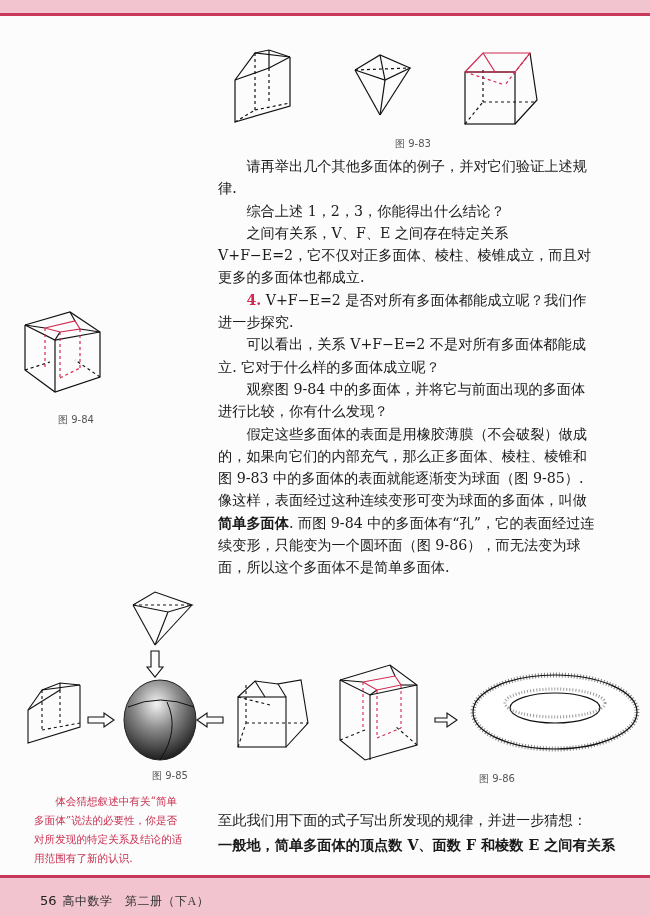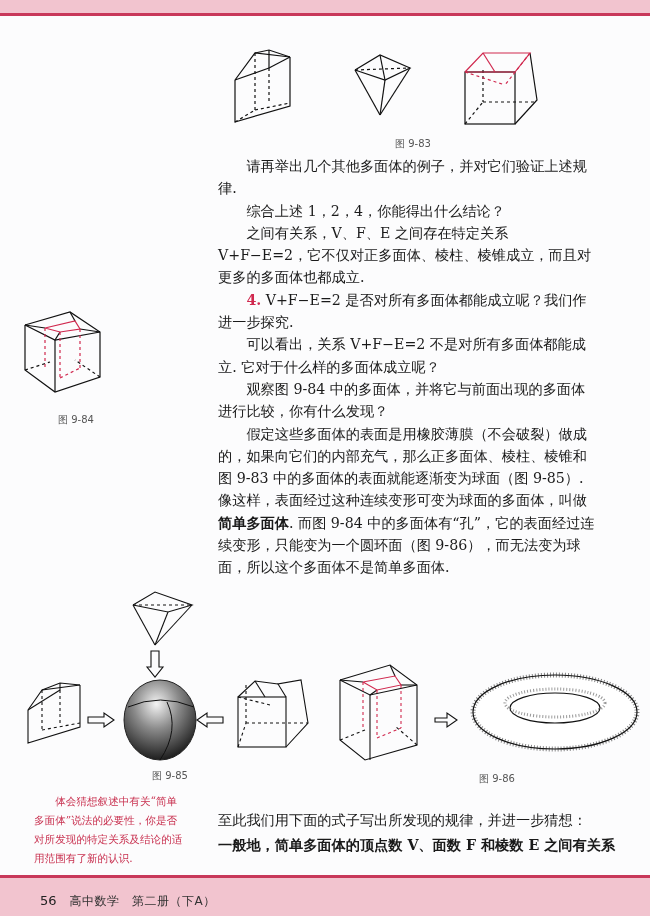--- a/index.html
+++ b/index.html
@@ -22,22 +22,22 @@
     background:#c8385a;
   }
   .footer-band {
     position:absolute; left:0; top:878px; width:650px; height:38px;
     background:#f2c4cf;
   }
   .footer-text {
     position:absolute; left:40px; top:893px; font-size:12px; color:#333;
     font-family:"DejaVu Sans", sans-serif; white-space:nowrap;
   }
-  .footer-text .pg { font-size:13px; margin-right:13px; color:#222; }
-  .footer-text .book { letter-spacing:0.5px; }
+  .footer-text .pg { font-size:13px; margin-right:6px; color:#222; }
+  .footer-text .book { letter-spacing:0.5px;font-family:Liberation Serif, serif; }
   .fig { position:absolute; }
   .caption {
     position:absolute; font-size:10px; color:#555; white-space:nowrap;
     font-family:"DejaVu Sans", sans-serif;
     padding-left:12px;
   }
   .body-text {
     position:absolute; left:218px; width:380px;
     font-size:14.2px; line-height:22.3px;
   }
@@ -122,21 +122,21 @@
       <line x1="40" y1="32" x2="40" y2="78"></line>
       <line x1="60" y1="29" x2="60" y2="68"></line>
       <line x1="40" y1="78" x2="60" y2="68"></line>
     </g>
   </g>
 </svg>
 <div class="caption" style="left:46px;top:413px">图 9-84</div>
 
 <div class="body-text" style="top:155px">
   <p>请再举出几个其他多面体的例子，并对它们验证上述规律.</p>
-  <p>综合上述 1，2，4，你能得出什么结论？</p>
+  <p>综合上述 1，2，3，你能得出什么结论？</p>
   <p><span>之间有关系，</span><span>V、F、E 之间存在特定关系 V+F−E=2，它不仅对正多面体、棱柱、棱锥成立，而且对更多的多面体也都成立.</span></p>
   <p><span class="num-red">4.</span><span> V+F−E=2 是否对所有多面体都能成立呢？我们作进一步探究.</span></p>
   <p>可以看出，关系 V+F−E=2 不是对所有多面体都能成立. 它对于什么样的多面体成立呢？</p>
   <p>观察图 9-84 中的多面体，并将它与前面出现的多面体进行比较，你有什么发现？</p>
   <p><span>假定这些多面体的表面是用橡胶薄膜（不会破裂）做成的，如果向它们的内部充气，那么正多面体、棱柱、棱锥和图 9-83 中的多面体的表面就能逐渐变为球面（图 9-85）. 像这样，表面经过这种连续变形可变为球面的多面体，叫做</span><span class="bold">简单多面体</span><span>. 而图 9-84 中的多面体有“孔”，它的表面经过连续变形，只能变为一个圆环面（图 9-86），而无法变为球面，所以这个多面体不是简单多面体.</span></p>
 </div>
 
 <svg class="fig" style="left:20px;top:585px" width="300" height="180" viewBox="0 0 300 180">
   <defs>
     <radialGradient id="sph" cx="45%" cy="30%" r="70%">

